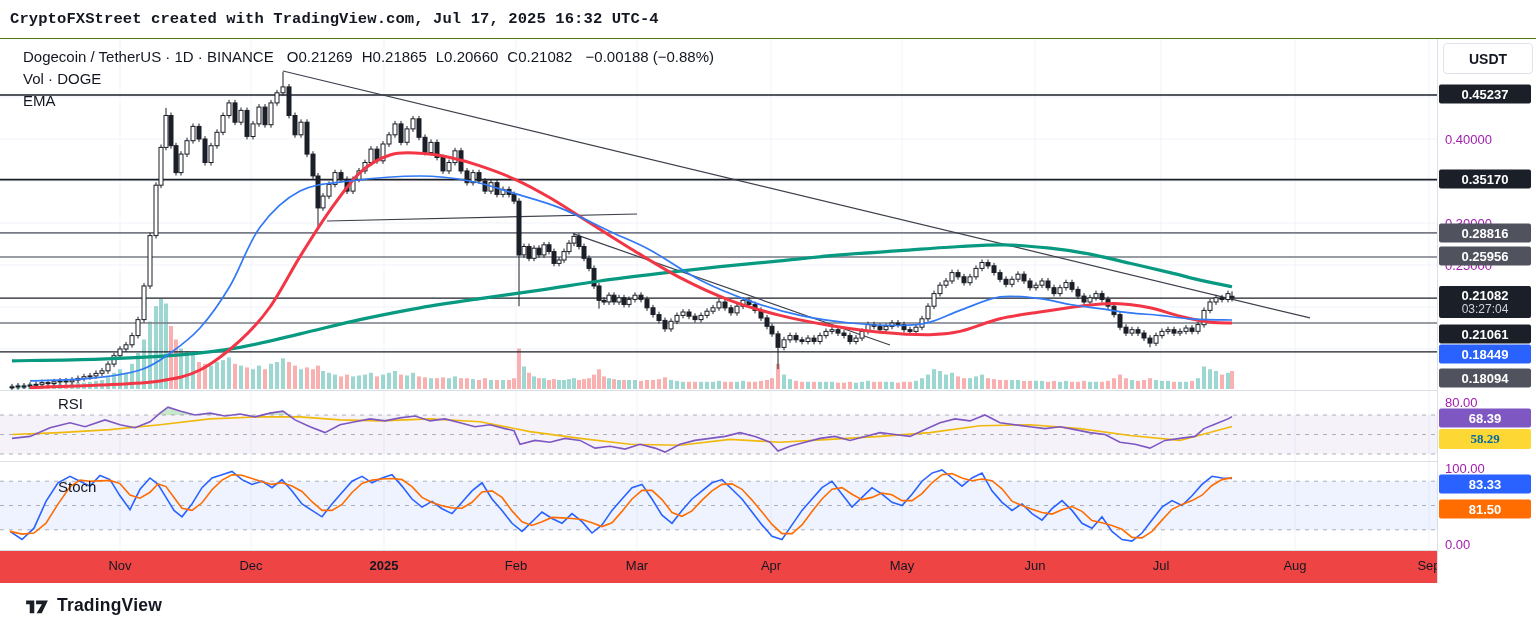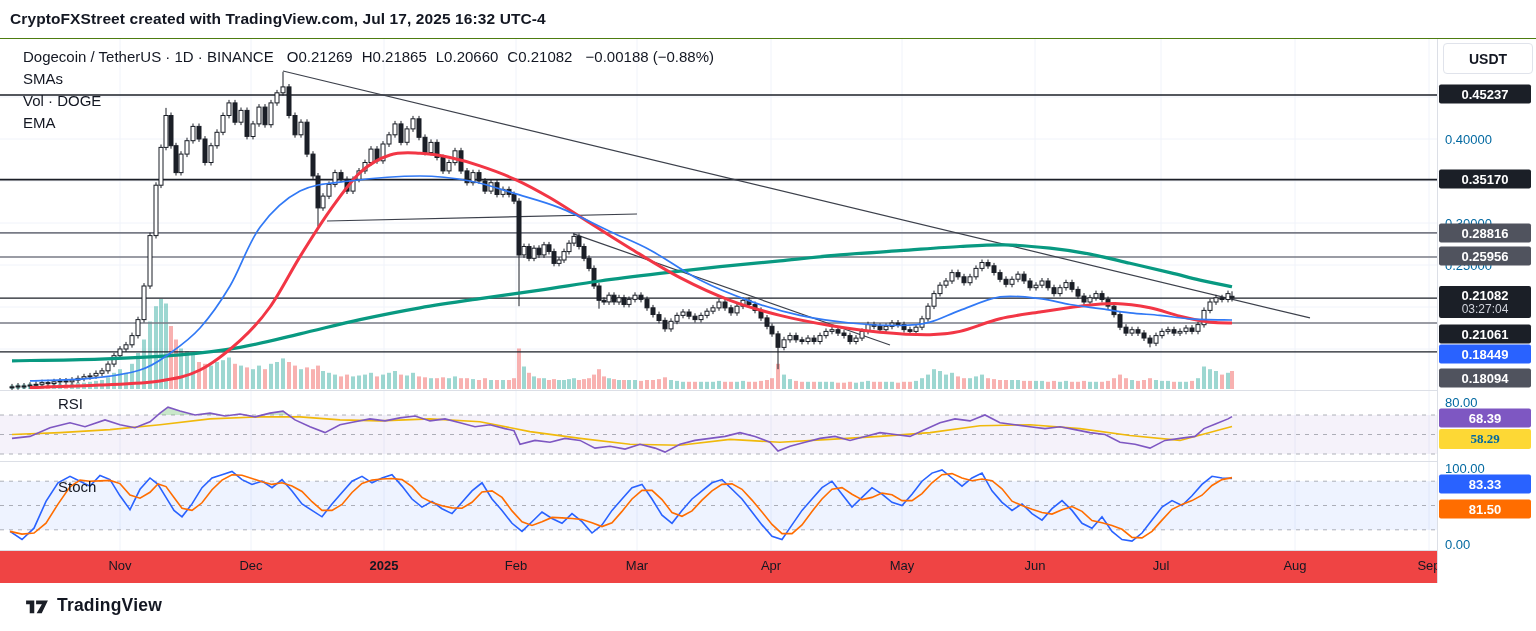--- a/index.html
+++ b/index.html
@@ -1,34 +1,34 @@
 <!DOCTYPE html>
 <html><head>
 <meta charset="utf-8">
 <style>
   html,body{margin:0;padding:0;background:#ffffff;width:1536px;height:631px;overflow:hidden;
     font-family:"Liberation Sans",sans-serif;color:#131722;-webkit-font-smoothing:antialiased;}
   #topbar{position:absolute;left:0;top:0;width:1536px;height:38px;background:#fff;
-    border-bottom:2px solid #4d7c0f;display:flex;align-items:center;}
+    border-bottom:2px solid #4d7c0f;display:flex;align-items:center;font-family:Liberation Mono, monospace;}
   #topbar .t{margin-left:10px;font-size:15.5px;font-weight:700;letter-spacing:.1px;}
   #chart{position:absolute;left:0;top:39px;width:1536px;height:544px;background:#fff;}
   #svgwrap{position:absolute;left:0;top:0;width:1437px;height:511px;overflow:hidden;}
   .sep{position:absolute;left:0;width:1536px;height:1px;background:#dcdfe6;z-index:6;}
   #legend{position:absolute;left:23px;top:7px;z-index:8;font-size:15px;line-height:22px;}
   #legend .row{height:22px;white-space:nowrap;}
   #legend .part{margin-right:9px;}
   #rsi-label,#stoch-label{position:absolute;left:23px;z-index:8;font-size:15px;margin-left:35px;}
   #rsi-label{top:356px;}
   #stoch-label{top:439px;}
   #axis{position:absolute;left:1437px;top:0;width:99px;height:544px;background:#fff;
     border-left:1px solid #dcdfe6;z-index:7;font-size:13px;}
   #usdt-btn{position:absolute;left:5px;top:4px;width:88px;height:29px;border:1px solid #e0e3eb;
     border-radius:4px;display:flex;align-items:center;justify-content:center;
     font-size:14px;font-weight:600;background:#fff;cursor:pointer;}
-  .axlabel{position:absolute;left:7px;transform:translateY(-50%);color:#0369a1;}
+  .axlabel{position:absolute;left:7px;transform:translateY(-50%);color:#a21caf;}
   .badge{position:absolute;left:1px;width:92px;transform:translateY(-50%);border-radius:2px;
     text-align:center;font-size:13px;font-weight:600;padding:2px 0;z-index:3;}
   .badge .sub{font-size:12px;font-weight:400;color:#d1d4dc;margin-top:-1px;}
   #time-axis{position:absolute;left:0;top:512px;width:1437px;height:32px;background:#ef4444;overflow:hidden;}
   .tlabel{position:absolute;top:7px;transform:translateX(-50%);font-size:13px;color:#131722;}
   .tlabel.em{font-weight:700;}
   #footer{position:absolute;left:0;top:584px;width:1536px;height:47px;background:#fff;}
   #tv-logo{position:absolute;left:24px;top:11px;display:flex;align-items:center;cursor:pointer;}
   #tv-logo svg{display:block;margin-right:7px;}
   #tv-logo .txt{font-size:17.5px;font-weight:700;letter-spacing:.2px;}
@@ -742,21 +742,20 @@
         </g>
       </svg>
   </div>
 
   <div id="legend">
     <div class="row">
       <span class="part">Dogecoin / TetherUS · 1D · BINANCE</span>
       <span id="legend-ohlc"><span class="part">O0.21269</span><span class="part">H0.21865</span><span class="part">L0.20660</span><span class="part">C0.21082</span></span>
       <span class="part">−0.00188 (−0.88%)</span>
     </div>
-    <div class="row">SMAs</div>
     <div class="row">Vol · DOGE</div>
     <div class="row">EMA</div>
   </div>
 
   <div id="rsi-label">RSI</div>
   <div id="stoch-label">Stoch</div>
 
   <div class="sep" style="top:351px"></div>
   <div class="sep" style="top:422px"></div>
   <div class="sep" style="top:511px"></div>

